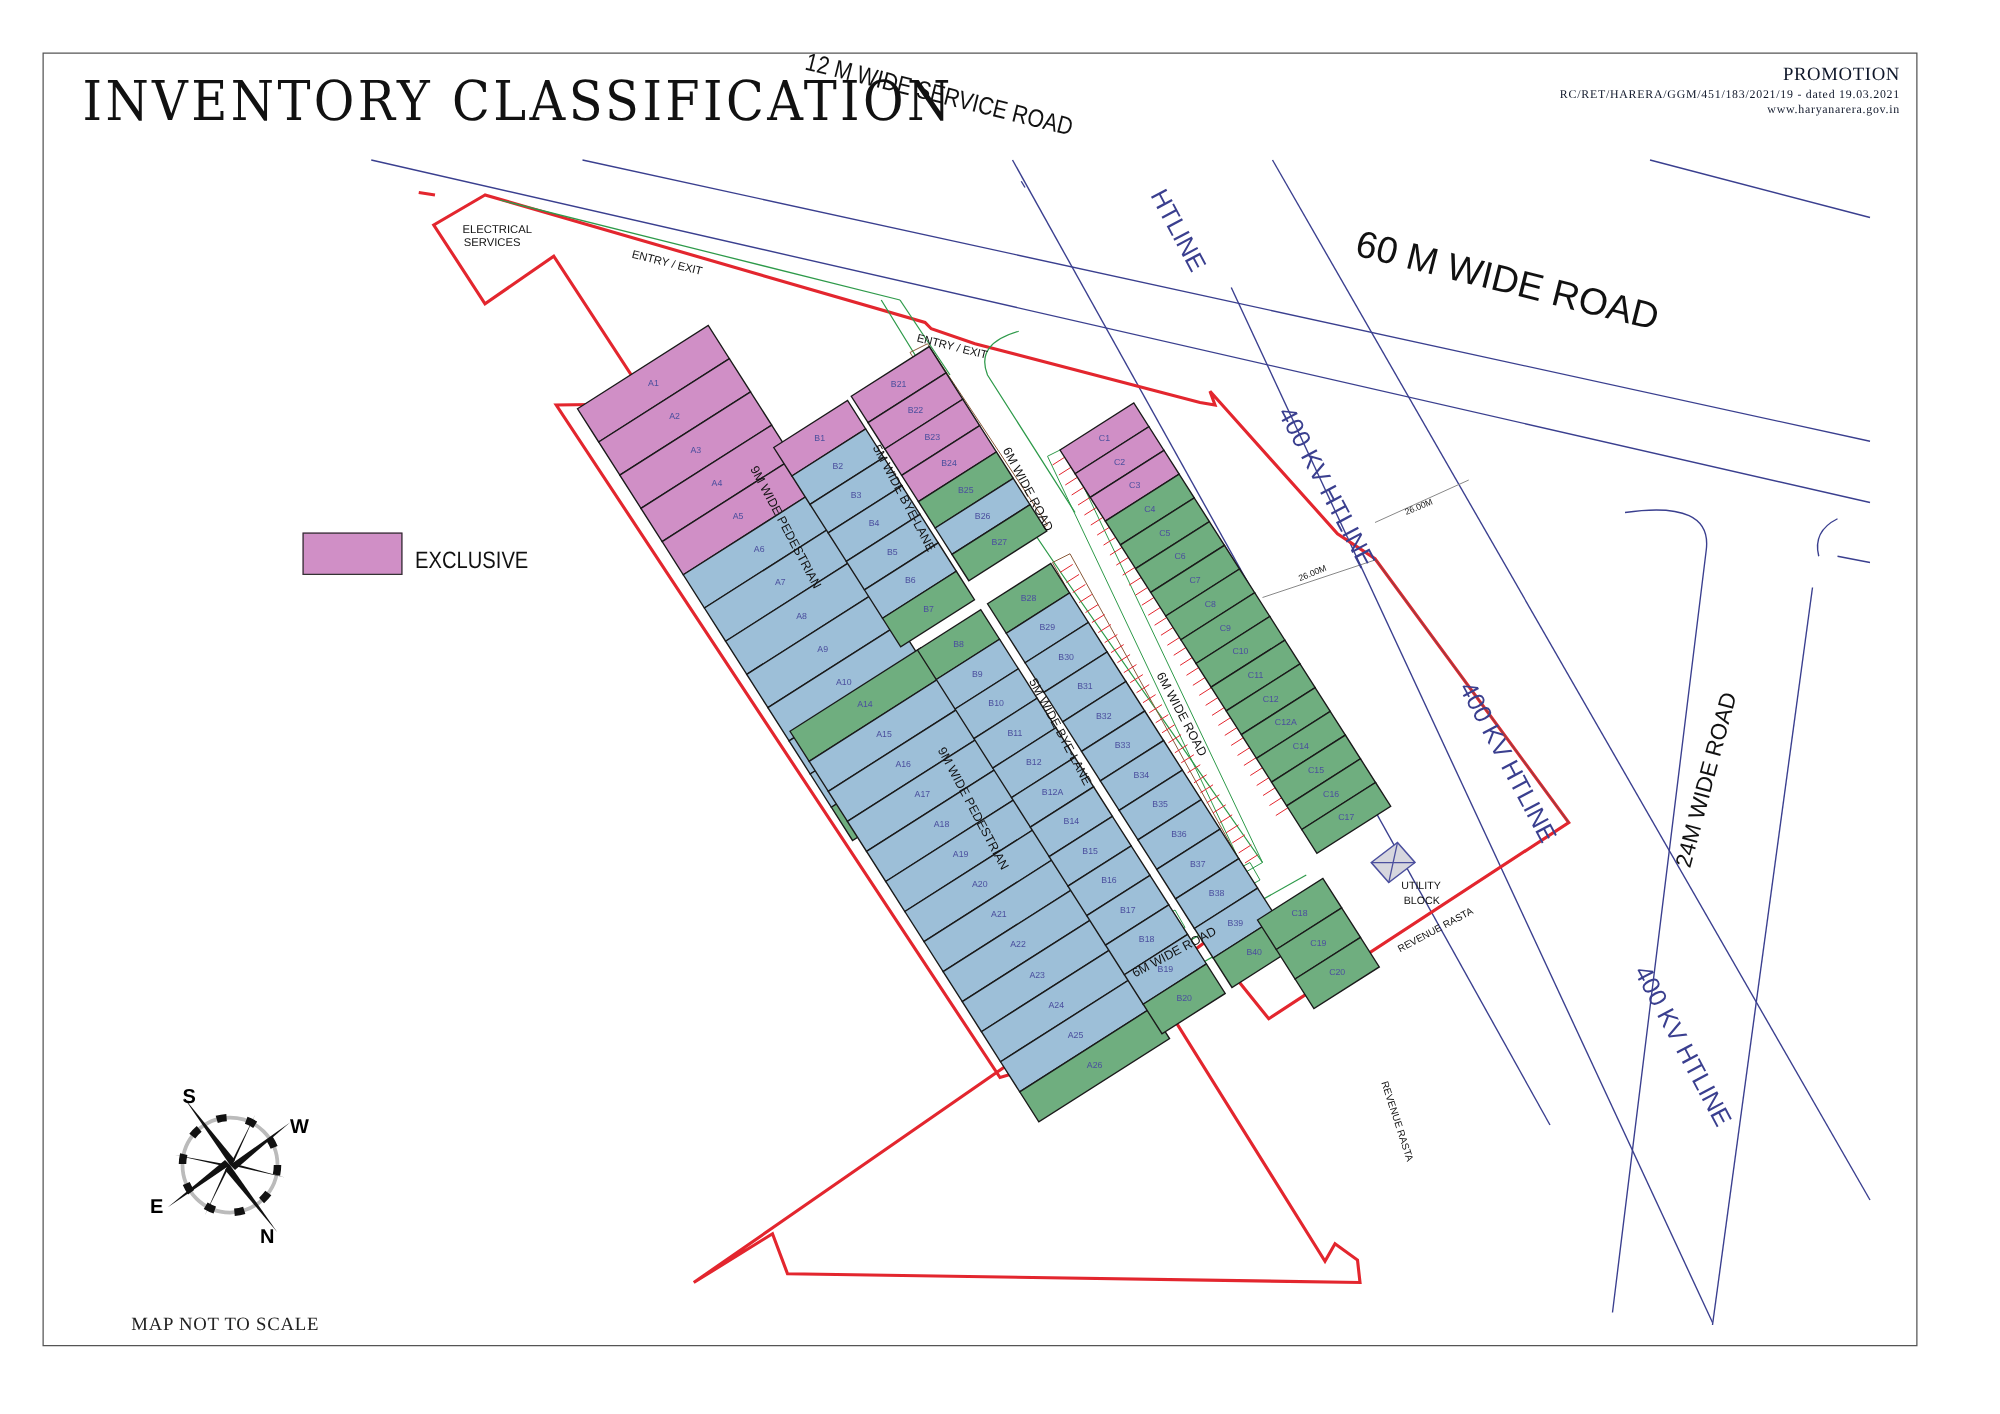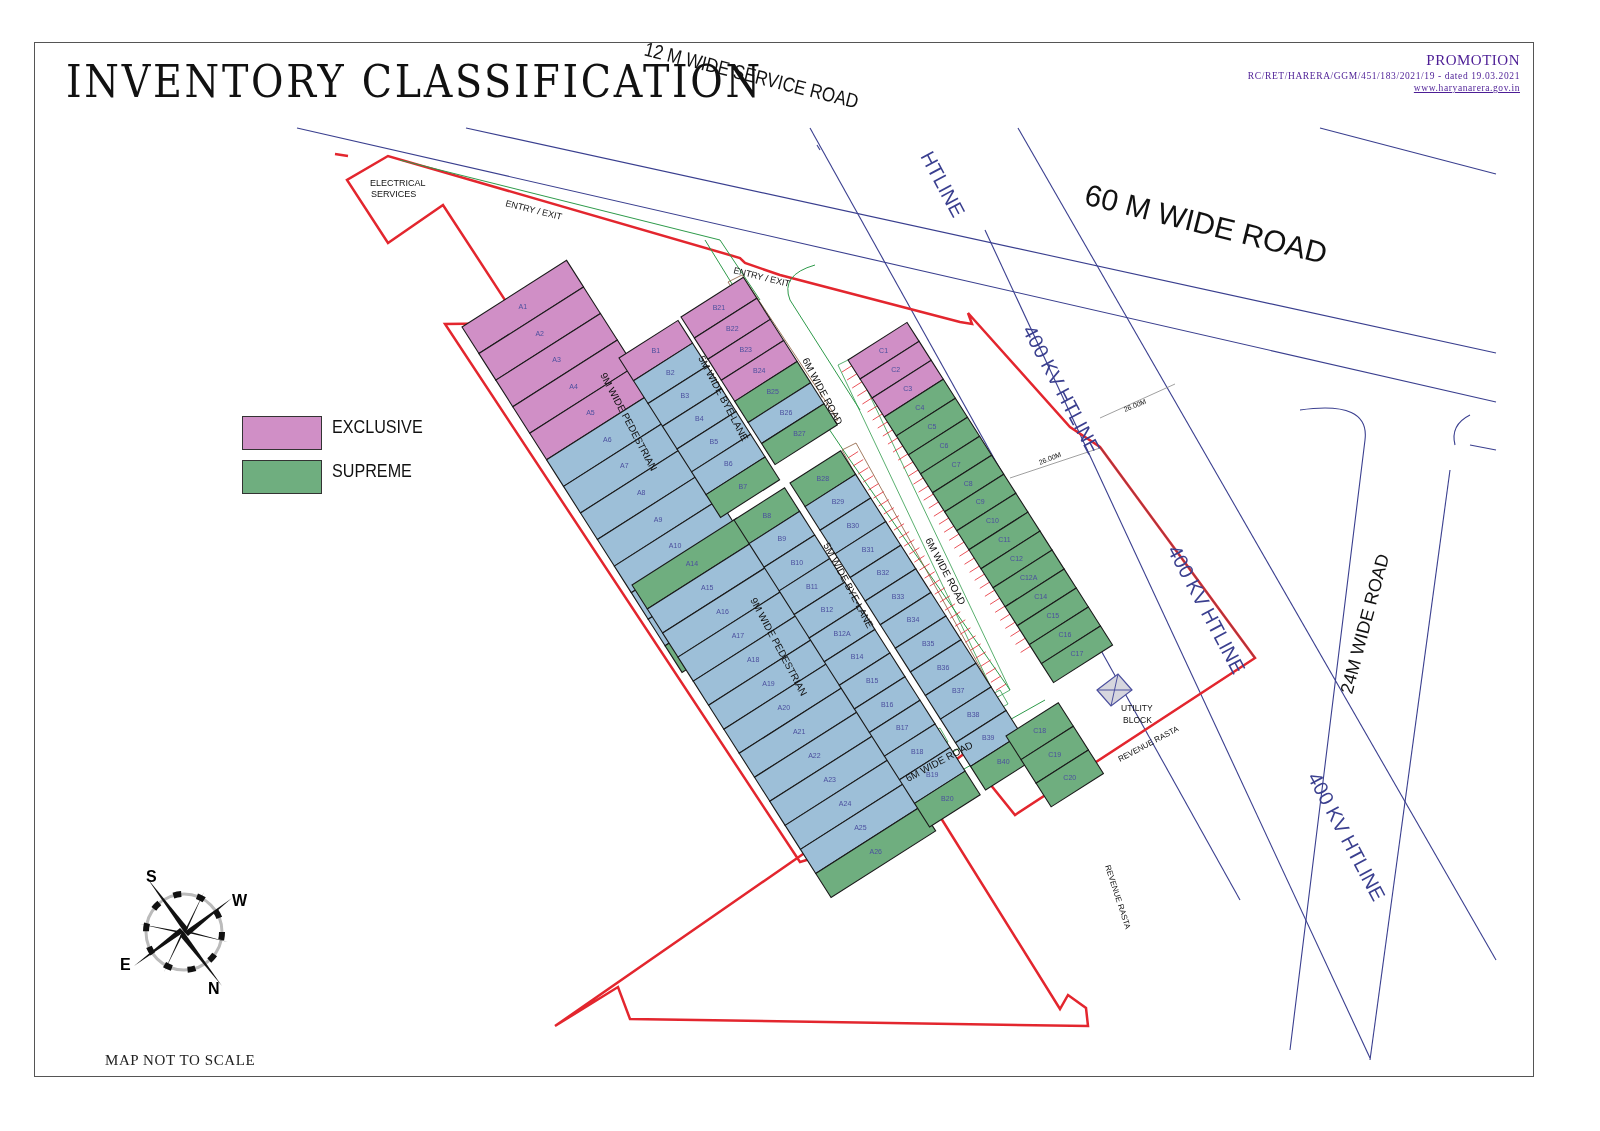--- a/index.html
+++ b/index.html
@@ -1,25 +1,25 @@
 <!DOCTYPE html>
 <html><head>
 <meta charset="utf-8">
 <style>
   html,body{margin:0;padding:0;background:#ffffff;}
   body{width:1600px;height:1131px;position:relative;overflow:hidden;font-family:"Liberation Sans",sans-serif;}
   .frame{position:absolute;left:34px;top:42px;width:1500px;height:1035px;border:1.5px solid #555;box-sizing:border-box;}
   .title{position:absolute;left:66px;top:56px;font-family:"DejaVu Serif",serif;font-size:44px;letter-spacing:3px;color:#111;font-weight:normal;transform:scaleX(0.9);transform-origin:left top;white-space:nowrap;}
-  .promo{position:absolute;right:80px;top:52px;text-align:right;font-family:"Liberation Serif",serif;color:#4c1d95;}
+  .promo{position:absolute;right:80px;top:52px;text-align:right;font-family:"Liberation Serif",serif;color:#0f172a;}
   .promo .p1{font-size:15px;letter-spacing:0.5px;}
   .promo .p2{font-size:9.5px;letter-spacing:0.6px;margin-top:2px;}
-  .promo .p3{font-size:9.5px;letter-spacing:0.6px;margin-top:2px;text-decoration:underline;}
+  .promo .p3{font-size:9.5px;letter-spacing:0.6px;margin-top:2px;}
   svg.map{position:absolute;left:0;top:0;}
   .legend{position:absolute;left:210px;top:416px;}
-  .legend .row{display:flex;align-items:flex-start;height:44px;padding-left:32px;}
+  .legend .row{display:flex;align-items:flex-end;height:44px;padding-left:32px;}
   .legend .sw{width:80px;height:34px;border:1.5px solid #333;box-sizing:border-box;margin-right:10px;}
   .legend .lbl{font-size:19px;color:#111;transform:scaleX(0.85);transform-origin:left center;letter-spacing:0px;}
   .compass{position:absolute;left:112px;top:866px;width:150px;height:130px;}
   .scale-note{position:absolute;left:105px;top:1052px;font-family:"Liberation Serif",serif;font-size:15px;letter-spacing:0.6px;color:#222;}
   .lab{font-family:"Liberation Sans",sans-serif;}
 </style>
 </head>
 <body>
 
 <div class="frame"></div>
@@ -370,24 +370,20 @@
     <text class="lab" x="1167" y="550" font-size="20" transform="rotate(62 1167 550)">400 KV HTLINE</text>
     <text class="lab" x="1307" y="777" font-size="20" transform="rotate(62 1307 777)">400 KV HTLINE</text>
   </g>
 </svg>
 
 <div class="legend">
   <div class="row">
     <div class="sw" style="background:#d08fc6"></div>
     <div class="lbl">EXCLUSIVE</div>
   </div>
-  <div class="row">
-    <div class="sw" style="background:#6fae7f"></div>
-    <div class="lbl">SUPREME</div>
-  </div>
 </div>
 
 <svg class="compass" viewBox="0 0 150 130">
   <circle cx="72" cy="66" r="38" fill="none" stroke="#bbb" stroke-width="3"></circle>
   <circle cx="72" cy="66" r="38" fill="none" stroke="#111" stroke-width="6" stroke-dasharray="8 16"></circle>
   <g fill="#111">
     <polygon points="72,66 35,12 76,62"></polygon>
     <polygon points="72,66 110,120 68,70"></polygon>
     <polygon points="72,66 120,32 76,70"></polygon>
     <polygon points="72,66 22,100 68,62"></polygon>

